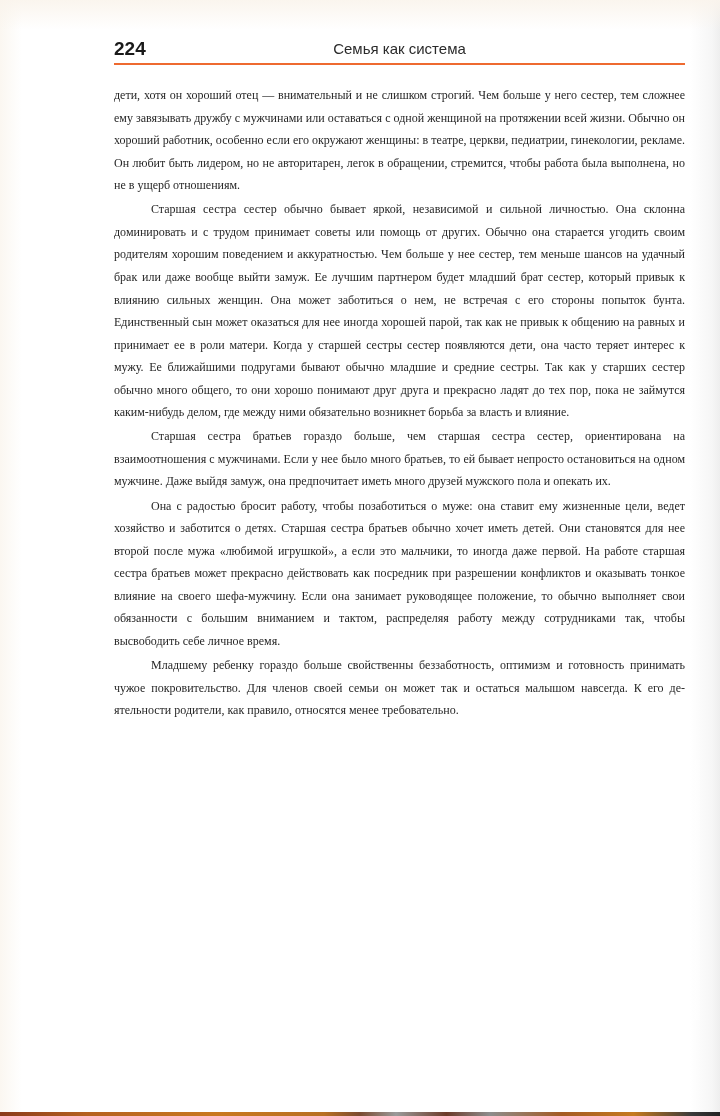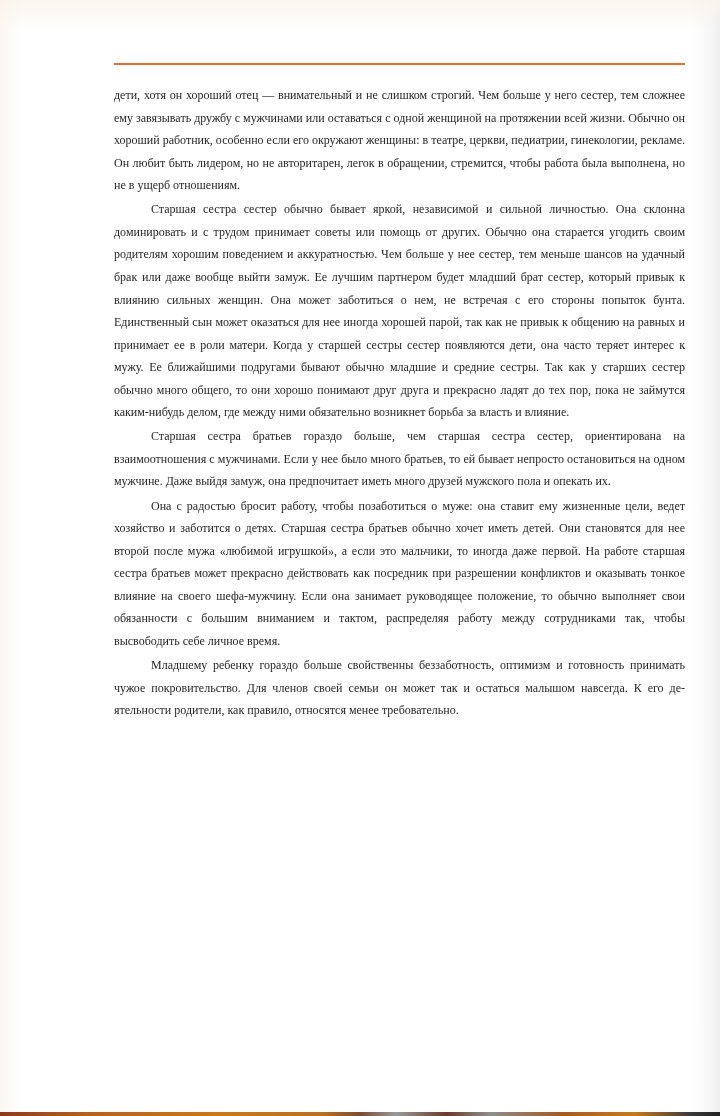--- a/index.html
+++ b/index.html
@@ -99,20 +99,24 @@
       height: 4px;
       background: linear-gradient(to right, #8a3a1a 0%, #b5611f 12%, #c9781e 30%, #b87022 45%, #7a4a30 50%, #9a9a9a 55%, #6b3a28 62%, #8d8d8d 68%, #a45a22 78%, #c57a1f 88%, #3a3a3a 96%, #222 100%);
     }
   </style>
 </head>
 <body>
 
 <div class="page">
   <div class="top-haze"></div>
 
+  <div class="running-head">
+    <span class="page-number">224</span>
+    <span class="running-title">Семья как система</span>
+  </div>
   <div class="head-rule"></div>
 
   <div class="body-text">
     <p class="continuation">дети, хотя он хороший отец — внимательный и не слишком строгий. Чем больше у него сестер, тем сложнее ему завязывать дружбу с муж­чинами или оставаться с одной женщиной на протяжении всей жизни. Обычно он хороший работник, особенно если его окружают женщины: в театре, церкви, педиатрии, гинекологии, рекламе. Он любит быть ли­дером, но не авторитарен, легок в обращении, стремится, чтобы рабо­та была выполнена, но не в ущерб отношениям.</p>
     <p>Старшая сестра сестер обычно бывает яркой, независимой и силь­ной личностью. Она склонна доминировать и с трудом принимает советы или помощь от других. Обычно она старается угодить своим родителям хорошим поведением и аккуратностью. Чем больше у нее сестер, тем меньше шансов на удачный брак или даже вообще выйти замуж. Ее лучшим партнером будет младший брат сестер, который привык к влиянию сильных женщин. Она может заботиться о нем, не встречая с его стороны попыток бунта. Единственный сын может ока­заться для нее иногда хорошей парой, так как не привык к общению на равных и принимает ее в роли матери. Когда у старшей сестры сестер появляются дети, она часто теряет интерес к мужу. Ее ближайшими подругами бывают обычно младшие и средние сестры. Так как у стар­ших сестер обычно много общего, то они хорошо понимают друг друга и прекрасно ладят до тех пор, пока не займутся каким-нибудь делом, где между ними обязательно возникнет борьба за власть и влияние.</p>
     <p>Старшая сестра братьев гораздо больше, чем старшая сестра се­стер, ориентирована на взаимоотношения с мужчинами. Если у нее было много братьев, то ей бывает непросто остановиться на одном мужчине. Даже выйдя замуж, она предпочитает иметь много друзей мужского пола и опекать их.</p>
     <p>Она с радостью бросит работу, чтобы позаботиться о муже: она ставит ему жизненные цели, ведет хозяйство и заботится о детях. Стар­шая сестра братьев обычно хочет иметь детей. Они становятся для нее второй после мужа «любимой игрушкой», а если это мальчики, то ино­гда даже первой. На работе старшая сестра братьев может прекрасно действовать как посредник при разрешении конфликтов и оказывать тонкое влияние на своего шефа-мужчину. Если она занимает руково­дящее положение, то обычно выполняет свои обязанности с большим вниманием и тактом, распределяя работу между сотрудниками так, чтобы высвободить себе личное время.</p>
     <p>Младшему ребенку гораздо больше свойственны беззаботность, оптимизм и готовность принимать чужое покровительство. Для чле­нов своей семьи он может так и остаться малышом навсегда. К его де­ятельности родители, как правило, относятся менее требовательно.</p>
   </div>
 

